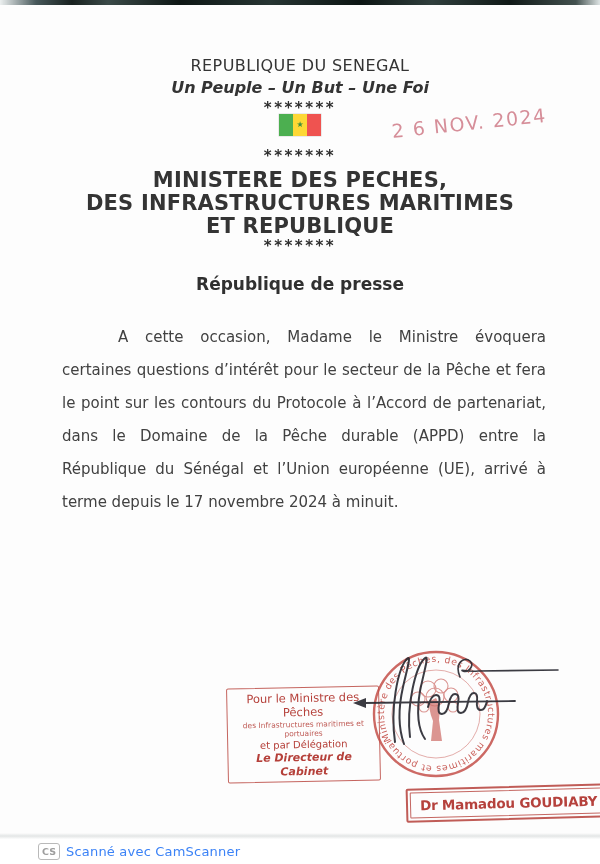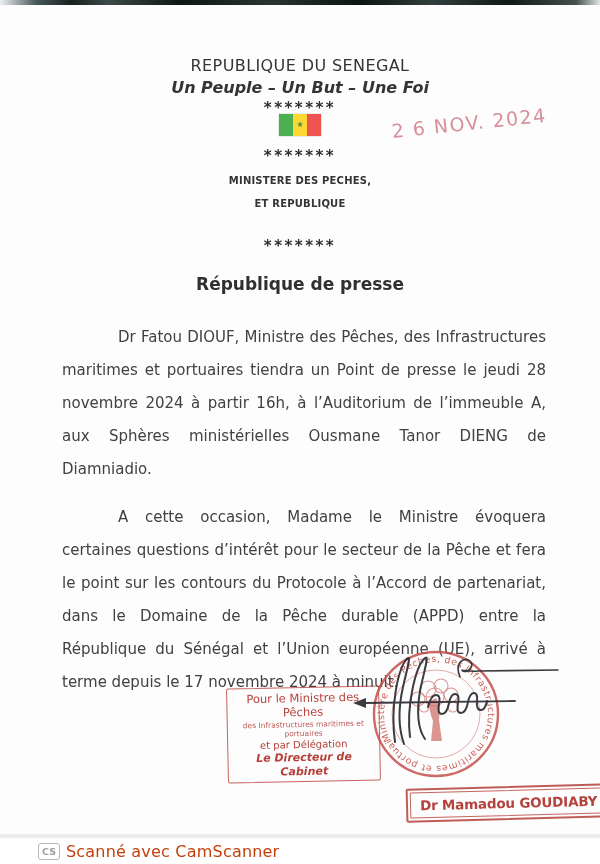--- a/index.html
+++ b/index.html
@@ -34,21 +34,21 @@
   .flag .star{
     position:absolute;left:0;top:0;width:100%;height:100%;
     display:flex;align-items:center;justify-content:center;
     font-size:8px;color:#3e8e41;line-height:1;
   }
   .date-stamp{
     position:absolute;left:393px;top:120px;width:180px;
     font-size:19px;color:#d2838f;letter-spacing:1.5px;white-space:nowrap;
     transform:rotate(-6deg);transform-origin:left bottom;opacity:.9;
   }
-  .ministry{top:169px;font-size:10px;font-weight:bold;line-height:23px;color:#343434;letter-spacing:.2px;}
+  .ministry{top:169px;font-size:21px;font-weight:bold;line-height:23px;color:#343434;letter-spacing:.2px;}
   .doc-title{top:274px;font-size:17px;font-weight:bold;color:#303030;}
   .body-text{
     position:absolute;left:62px;top:321px;width:484px;
     font-size:15px;line-height:33px;text-align:justify;color:#414141;
   }
   .body-text p{margin:0 0 15px 0;text-indent:56px;}
   .stamp-delegation{
     position:absolute;left:227px;top:687px;width:147px;
     border:1.5px solid rgba(183,62,55,.8);border-radius:2px;
     padding:3px 2px 2px 2px;text-align:center;color:#b5403a;
@@ -75,21 +75,21 @@
   }
   .footer{
     position:absolute;left:0;top:839px;width:600px;height:25px;background:#ffffff;
     display:flex;align-items:center;padding-left:31px;
   }
   .cs-badge{
     margin-left:7px;width:20px;height:15px;border:1.5px solid #b9b9b9;border-radius:3px;
     display:flex;align-items:center;justify-content:center;
     font-size:9.5px;font-weight:bold;color:#9e9e9e;background:#fff;
   }
-  .footer-text{margin-left:6px;font-size:16px;color:#c2410c;letter-spacing:.2px;}
+  .footer-text{margin-left:6px;font-size:13px;color:#3b82f6;letter-spacing:.2px;}
 </style>
 </head>
 <body>
 
 <div>
 
   <div class="scan-top-band"></div>
 
   <div class="center-line country">REPUBLIQUE DU SENEGAL</div>
   <div class="center-line motto">Un Peuple – Un But – Une Foi</div>
@@ -102,29 +102,29 @@
     </div>
     <div class="b b3"></div>
   </div>
 
   <div class="date-stamp">2 6 NOV. 2024</div>
 
   <div class="center-line stars stars2">*******</div>
 
   <div class="center-line ministry" style="top:169px">
     <div>MINISTERE DES PECHES,</div>
+    <div>DES INFRASTRUCTURES MARITIMES</div>
     <div>ET REPUBLIQUE</div>
   </div>
 
   <div class="center-line stars stars3">*******</div>
 
   <div class="center-line doc-title">République de presse</div>
 
   <div class="body-text">
-    <p>Dr Fatou DIOUF, Ministre des Pêches, des Infrastructures maritimes et portuaires tiendra un Point de presse le jeudi 28 novembre 2024 à partir 16h, à l’Auditorium de l’immeuble A, aux Sphères ministérielles Ousmane Tanor DIENG de Diamniadio.</p>
     <p>A cette occasion, Madame le Ministre évoquera certaines questions d’intérêt pour le secteur de la Pêche et fera le point sur les contours du Protocole à l’Accord de partenariat, dans le Domaine de la Pêche durable (APPD) entre la République du Sénégal et l’Union européenne (UE), arrivé à terme depuis le 17 novembre 2024 à minuit.</p>
   </div>
 
   <div class="stamp-delegation">
     <div class="l1">Pour le Ministre des Pêches</div>
     <div class="l2">des Infrastructures maritimes et portuaires</div>
     <div class="l3">et par Délégation</div>
     <div class="l4">Le Directeur de Cabinet</div>
   </div>
 

